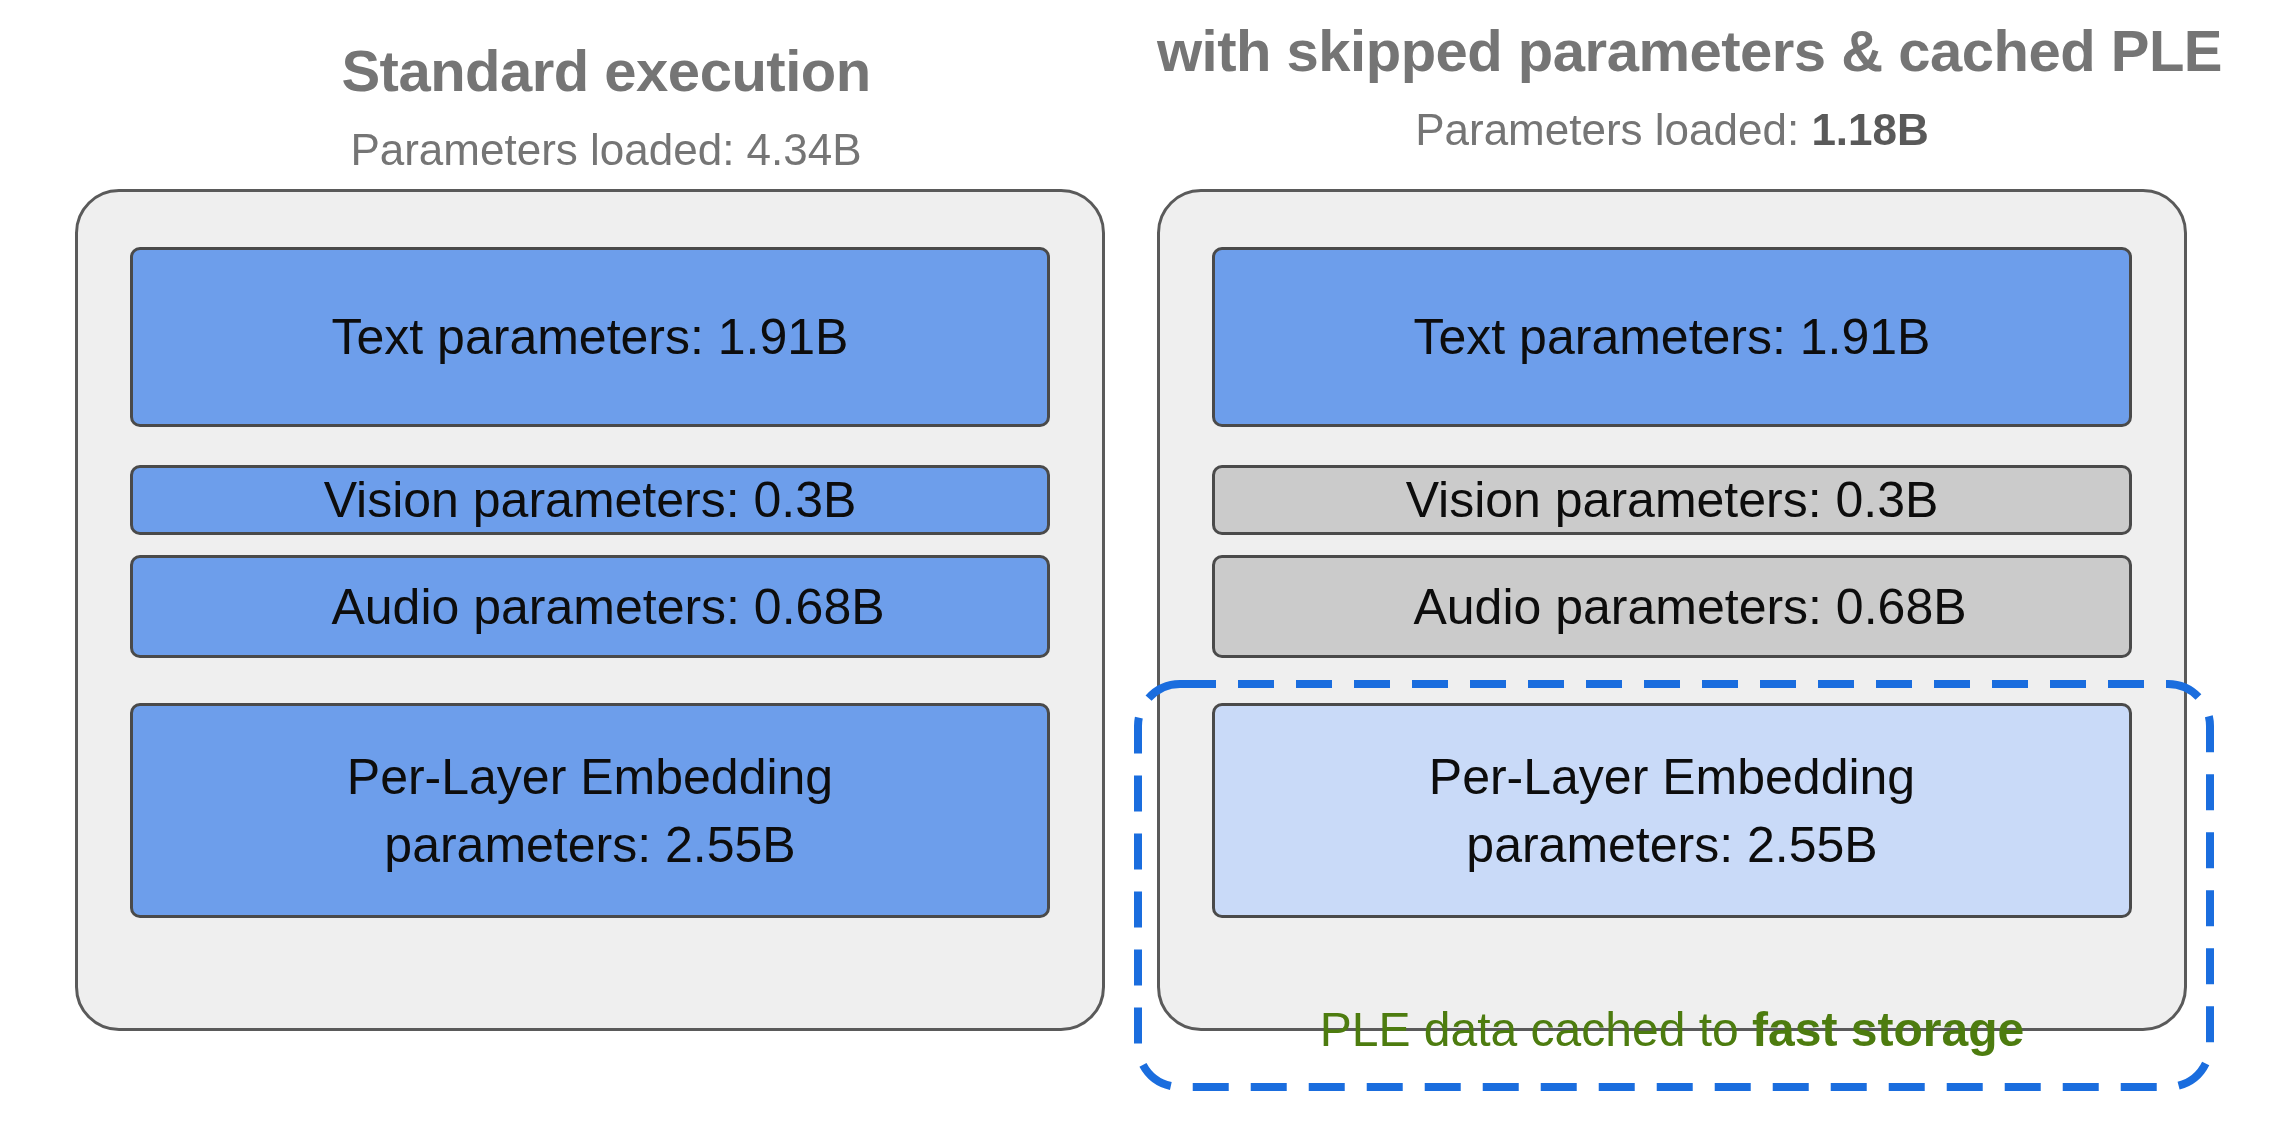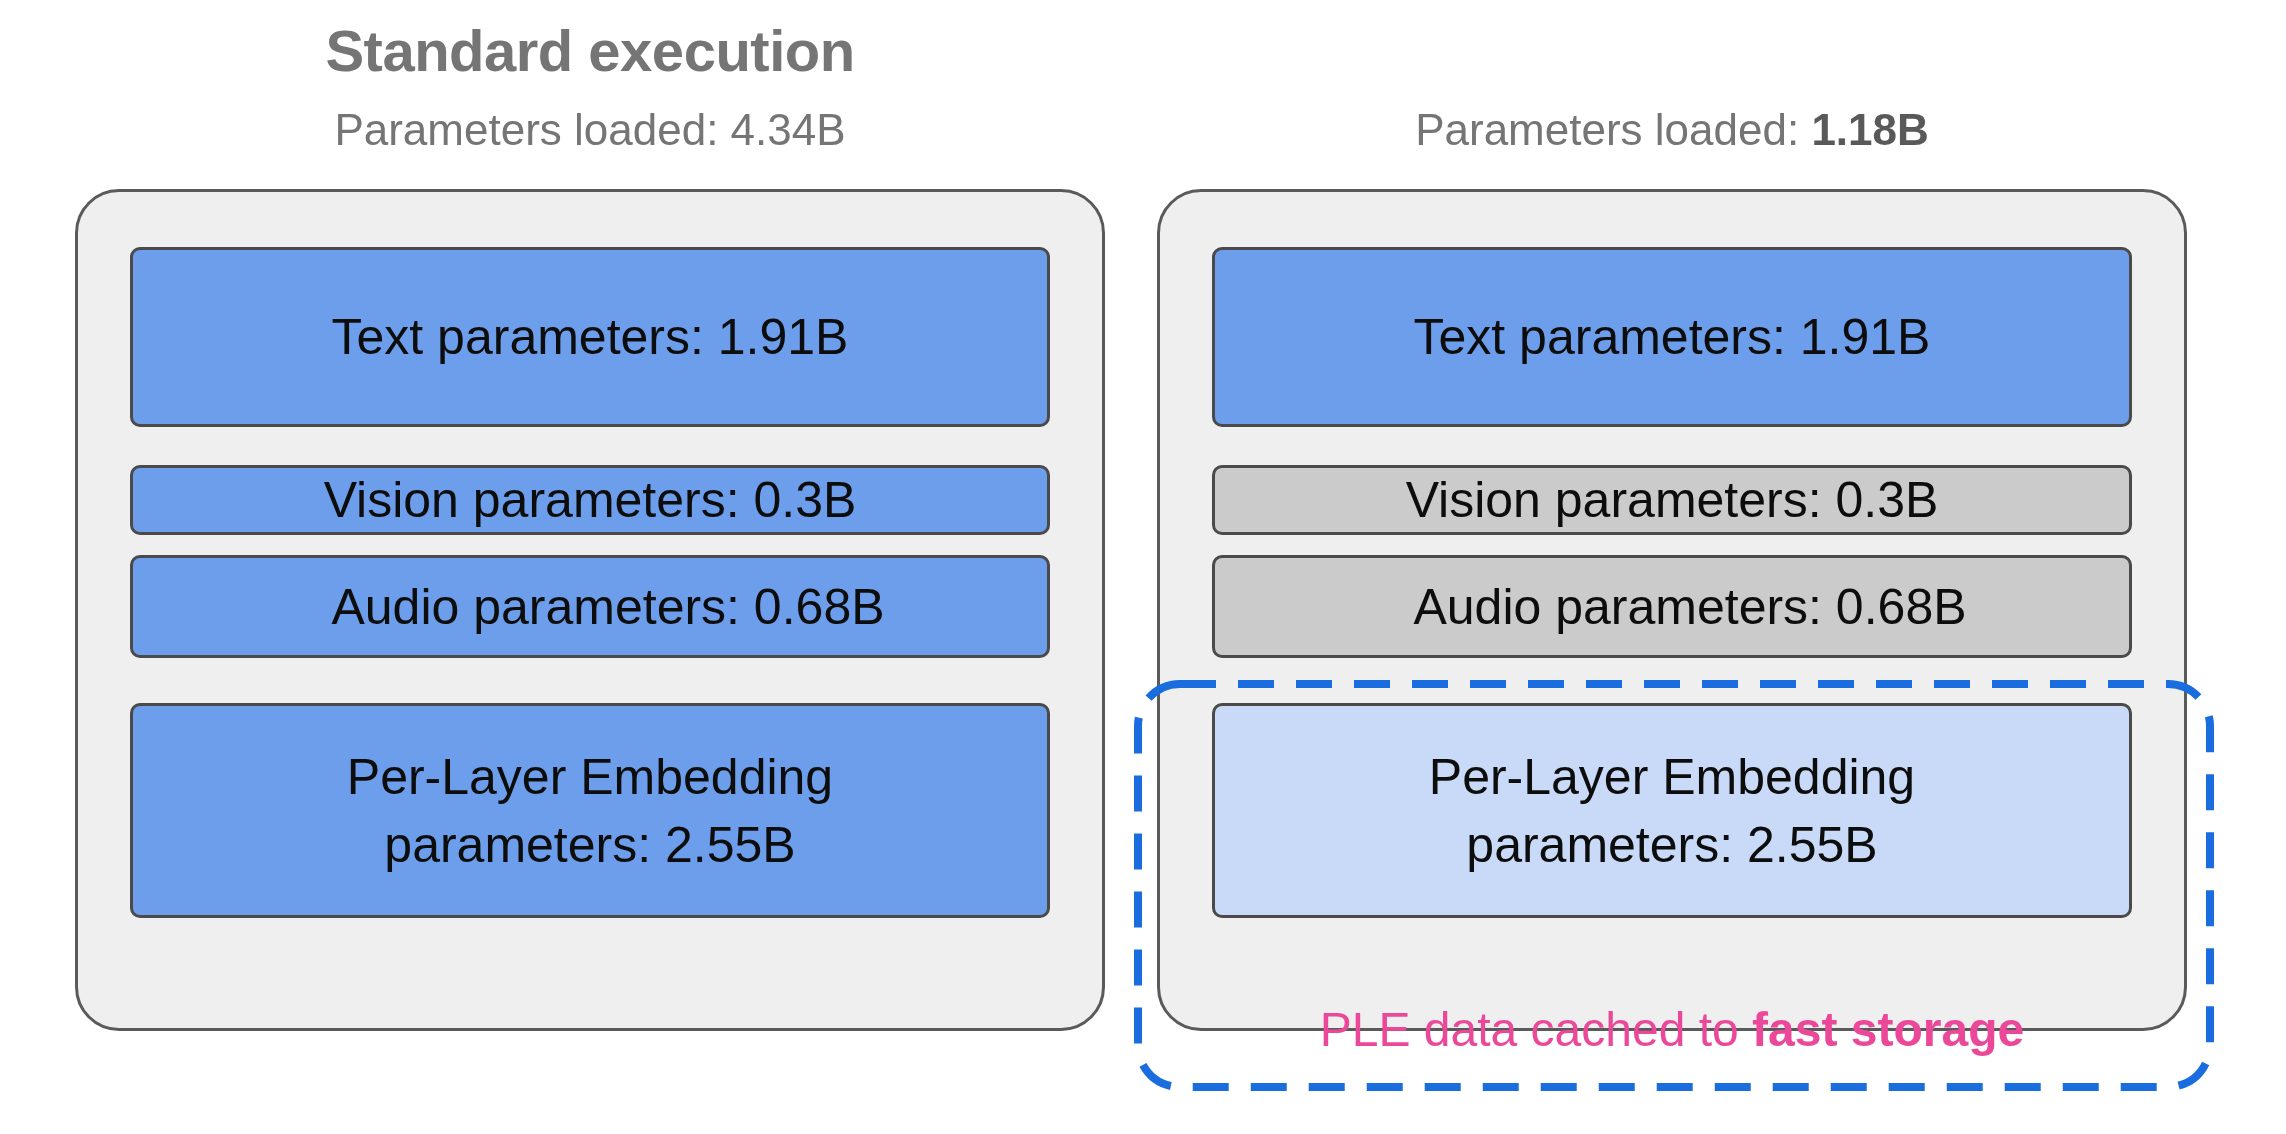--- a/index.html
+++ b/index.html
@@ -30,21 +30,21 @@
   .col-subtitle {
     position: absolute;
     top: 103px;
     width: 1030px;
     text-align: center;
     font-size: 44px;
     line-height: 54px;
     color: #757575;
     white-space: nowrap;
   }
-  .col-left  { left: 75px; }
+  .col-left  { left: 91px; margin-top: 20px; }
   .col-right { left: 1157px; }
   .sub-val-bold { font-weight: bold; color: #595959; }
 
   
   .panel {
     position: absolute;
     top: 189px;
     width: 1030px;
     height: 842px;
     background: #efefef;
@@ -88,21 +88,21 @@
 
   
   .callout {
     position: absolute;
     left: 1157px;
     top: 1002px;
     width: 1030px;
     text-align: center;
     font-size: 48px;
     line-height: 56px;
-    color: #ec4899;
+    color: #4d7c0f;
     z-index: 6;
     white-space: nowrap;
   }
 </style>
 </head>
 <body>
 
 <div class="stage">
 
   <div class="col-title col-left" style="color: rgb(117, 117, 117);">Standard execution</div>
@@ -124,20 +124,21 @@
     <div class="pbox box-audio" style="background: rgb(109, 158, 235);">
       <span>Audio parameters: 0.68B</span>
     </div>
 
     <div class="pbox box-ple" style="background: rgb(109, 158, 235);">
       <span>Per-Layer Embedding</span>
       <span>parameters: 2.55B</span>
     </div>
   </div>
 
+  <div class="col-title col-right" style="color: rgb(117, 117, 117);">with skipped parameters &amp; cached PLE</div>
 
   <div class="col-subtitle col-right">
     <span>Parameters loaded: </span><span class="sub-val-bold">1.18B</span>
   </div>
 
   <div class="panel panel-right" style="background: rgb(239, 239, 239);">
 
     <div class="pbox box-text" style="background: rgb(109, 158, 235);">
       <span>Text parameters: 1.91B</span>
     </div>

